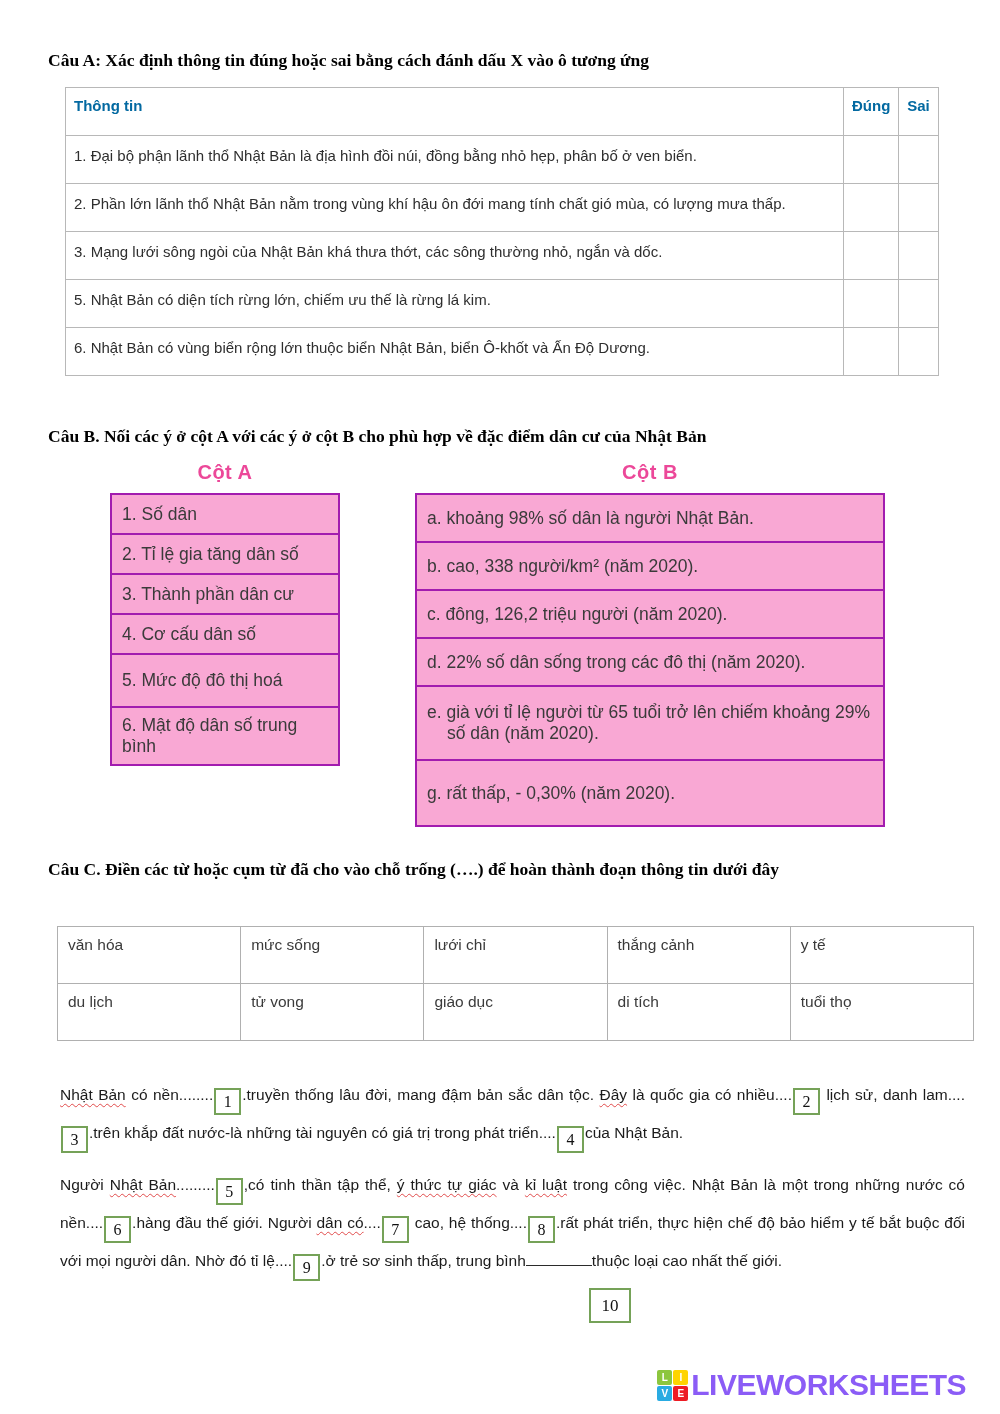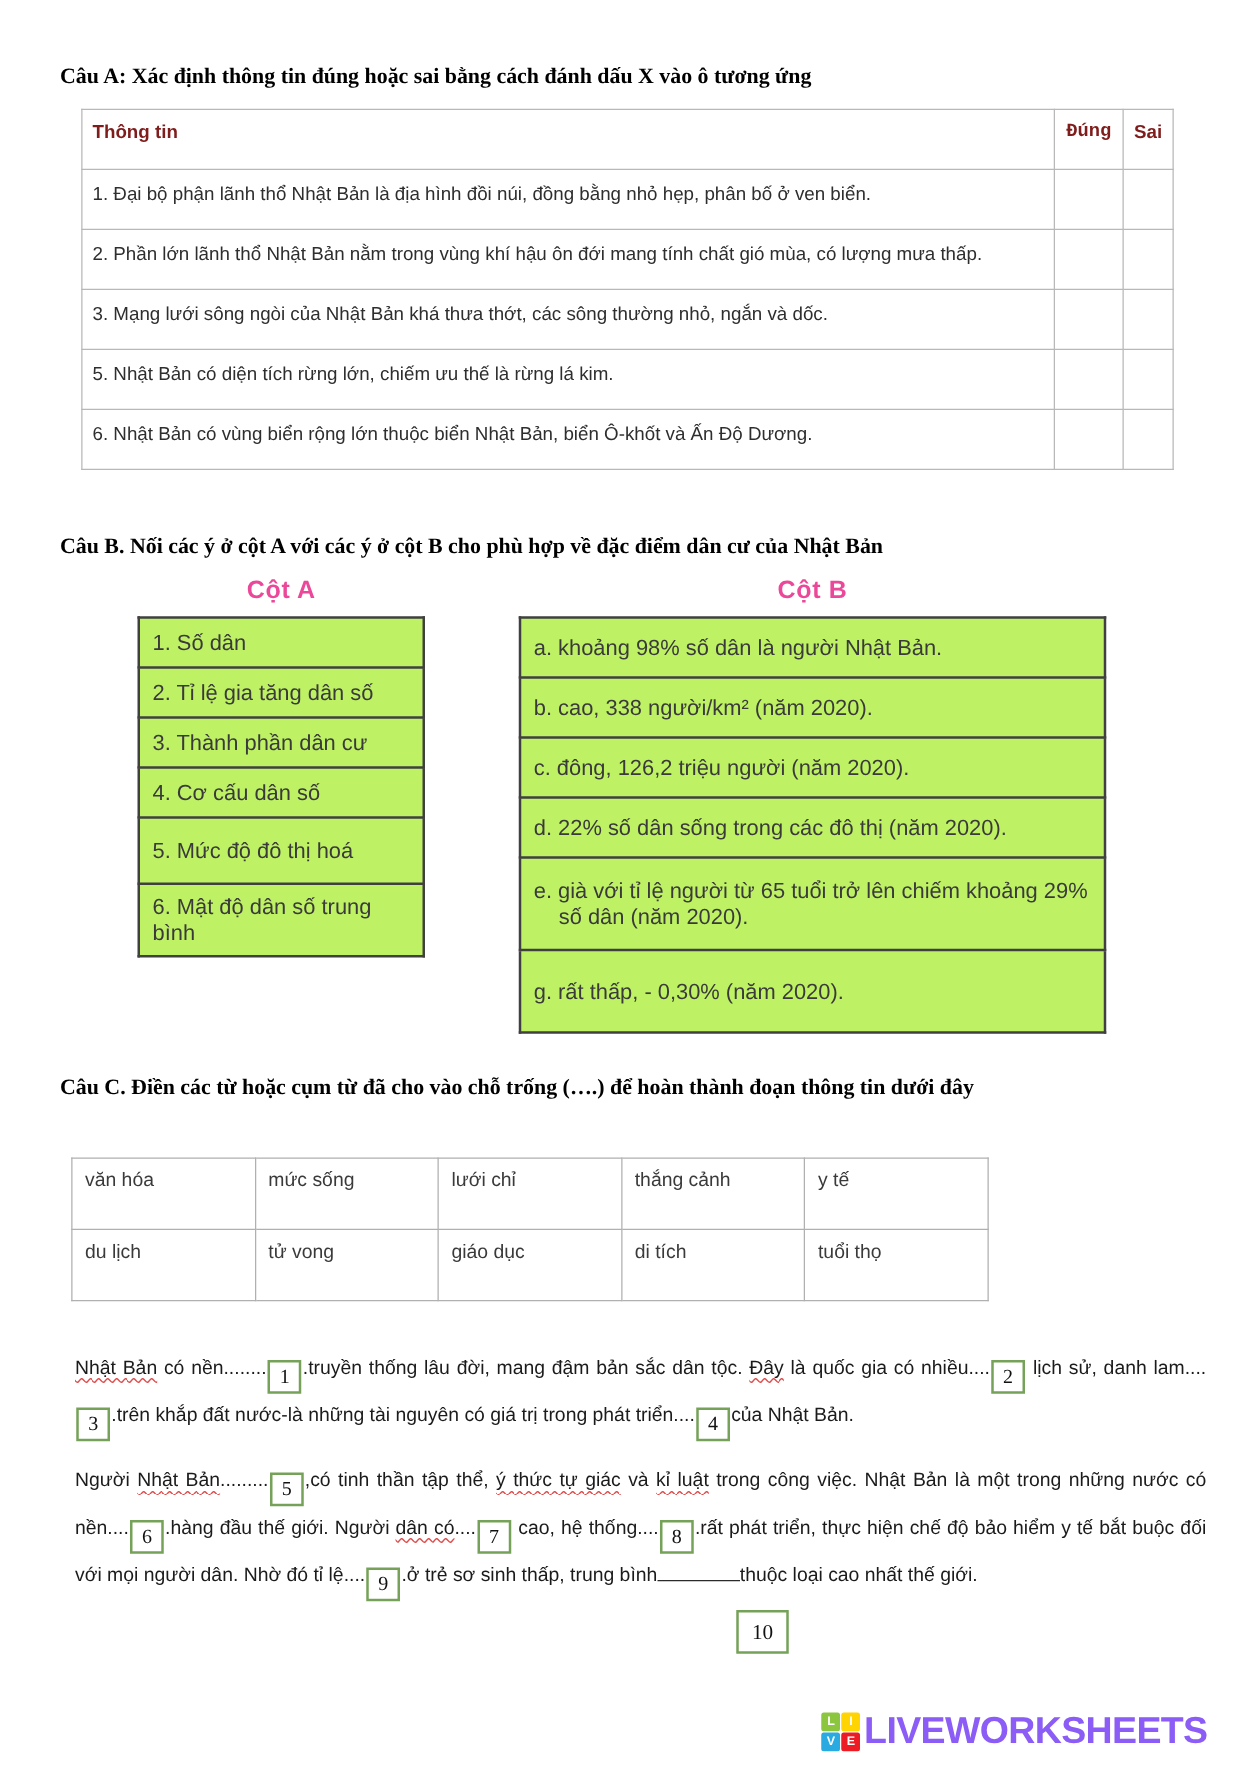--- a/index.html
+++ b/index.html
@@ -12,44 +12,44 @@
     font-weight:bold; font-size:17.5px; color:#000;
     margin-left:48px; margin-right:40px;
   }
   .title-a { padding-top:50px; }
   .title-b { margin-top:50px; }
   .title-c { margin-top:58px; }
 
   
   table.check { border-collapse:collapse; margin:16px 0 0 65px; width:873px; table-layout:fixed; }
   table.check th, table.check td { border:1px solid #b8b8b8; vertical-align:top; }
-  table.check th { text-align:left; font-size:15px; font-weight:bold; color:#7f1d1d; padding:9px 8px; height:48px; }
+  table.check th { text-align:left; font-size:15px; font-weight:bold; color:#0369a1; padding:9px 8px; height:48px; }
   table.check td.info { font-size:15px; color:#2e2e2e; padding:11px 8px; height:48px; }
   table.check td.mark { height:48px; }
   col.c-info { width:778px; } col.c-dung { width:55px; } col.c-sai { width:40px; }
 
   
   .match-wrap { margin:14px 0 0 0; position:relative; height:340px; }
   .colhead { position:absolute; top:0; font-size:20px; font-weight:bold; color:#ec4899; letter-spacing:0.5px; }
   .colhead-a { left:110px; width:230px; text-align:center; }
   .colhead-b { left:415px; width:470px; text-align:center; }
   table.cola { position:absolute; left:110px; top:32px; width:230px; border-collapse:collapse; }
   table.colb { position:absolute; left:415px; top:32px; width:470px; border-collapse:collapse; }
   table.cola td, table.colb td {
-    border:2px solid #404040; font-size:17.5px; color:#3a3a3a;
-    padding:7px 6px 7px 10px; background:#bef264;
+    border:2px solid #a21caf; font-size:17.5px; color:#3a3a3a;
+    padding:7px 6px 7px 10px; background:#f9a8d4;
   }
   table.cola td { height:40px; vertical-align:middle; }
   table.colb td { height:48px; vertical-align:middle; padding-left:30px; text-indent:-20px; }
   tr.tall-a td { height:53px; }
   tr.tall-b td { height:74px; }
   tr.tall-g td { height:66px; }
 
   
-  table.bank { border-collapse:collapse; margin:46px 0 0 57px; width:734px; table-layout:fixed; }
+  table.bank { border-collapse:collapse; margin:46px 0 0 57px; width:917px; table-layout:fixed; }
   table.bank td { border:1px solid #b0b0b0; font-size:15.5px; color:#3a3a3a; vertical-align:top; padding:9px 10px; height:57px; }
 
   
   .para {
     margin:36px 35px 0 60px; width:905px;
     font-size:15.5px; color:#1b1b1b; text-align:justify; line-height:2.35;
   }
   .para-2 { margin-top:14px; position:relative; padding-bottom:34px; }
   .rline {
     text-decoration-line: underline;
@@ -83,21 +83,21 @@
 
   <table class="check">
     <colgroup>
         <col class="c-info">
         <col class="c-dung">
         <col class="c-sai">
       </colgroup>
     <tbody>
         <tr>
       <th>Thông tin</th>
-      <th style="text-align:center;font-family:Liberation Mono, monospace;">Đúng</th>
+      <th style="text-align:center;">Đúng</th>
       <th style="text-align:center;">Sai</th>
     </tr>
     <tr>
       <td class="info">1. Đại bộ phận lãnh thổ Nhật Bản là địa hình đồi núi, đồng bằng nhỏ hẹp, phân bố ở ven biển.</td>
       <td class="mark"></td>
       <td class="mark"></td>
     </tr>
     <tr>
       <td class="info">2. Phần lớn lãnh thổ Nhật Bản nằm trong vùng khí hậu ôn đới mang tính chất gió mùa, có lượng mưa thấp.</td>
       <td class="mark"></td>

